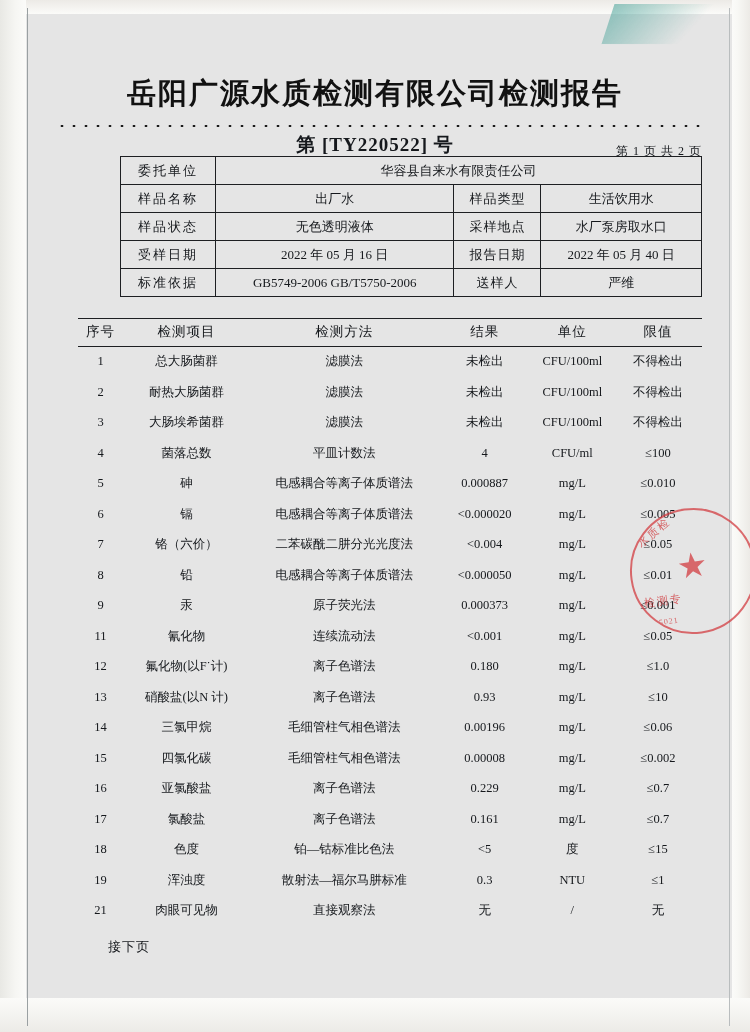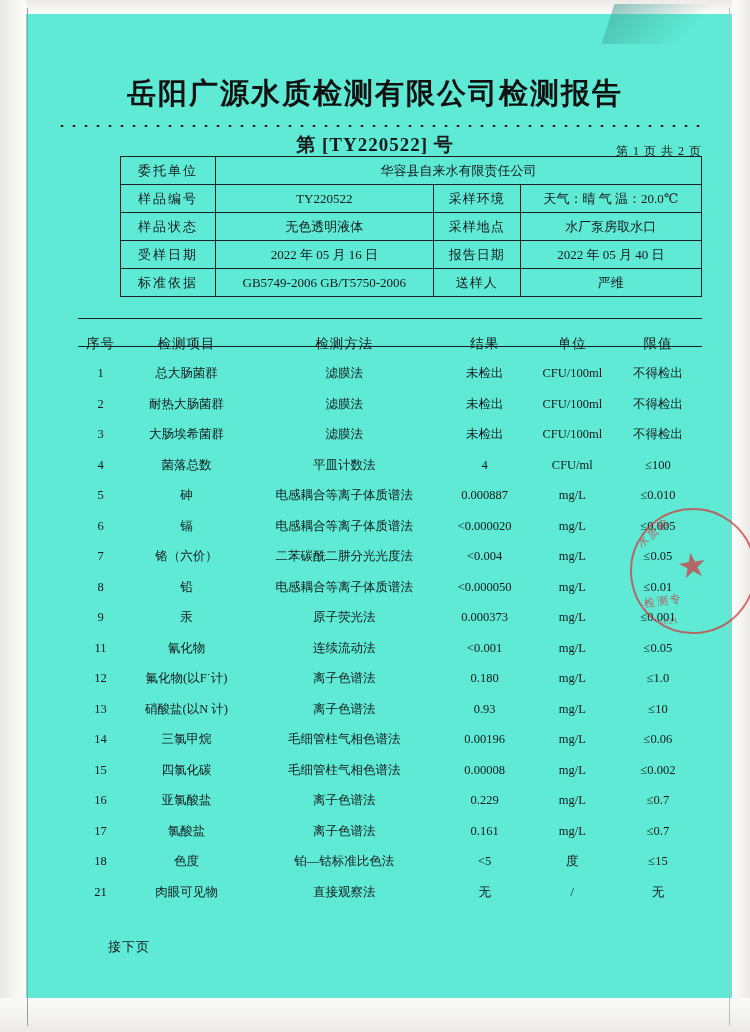--- a/index.html
+++ b/index.html
@@ -11,21 +11,21 @@
     width: 750px;
     height: 1032px;
     overflow: hidden;
     font-family: "Liberation Serif", "DejaVu Serif", serif;
     color: #15181c;
     position: relative;
   }
   .page {
     position: absolute;
     inset: 0;
-    background: #5eead4;
+    background: #e5e5e5;
   }
   
   .scan-left {
     position: absolute;
     left: 0; top: 0; bottom: 0;
     width: 26px;
     background: linear-gradient(90deg,#e8e8e4 0%, #f6f6f3 60%, #fbfbf9 100%);
   }
   .scan-right {
     position: absolute;
@@ -123,21 +123,21 @@
     text-align: center;
     padding: 0 4px;
     white-space: nowrap;
   }
   .lbl { width: 86px; letter-spacing: 2px; }
   .lbl2 { width: 78px; letter-spacing: 1px; }
 
   
   .results {
     position: absolute;
-    top: 330px;
+    top: 318px;
     left: 78px;
     width: 624px;
     border-collapse: collapse;
     font-size: 13px;
     font-family: Liberation Serif, serif;
   }
   .results th, .results td {
     border-bottom: 1px solid transparent;
     height: 29.5px;
     text-align: center;
@@ -240,24 +240,24 @@
   <div class="docno">第 [TY220522] 号</div>
   <div class="pageno">第 1 页   共 2 页</div>
 
   <table class="info">
     <tbody>
       <tr>
         <td class="lbl">委托单位</td>
         <td colspan="4">华容县自来水有限责任公司</td>
       </tr>
       <tr>
-        <td class="lbl">样品编号</td>
-        <td colspan="2">TY220522</td>
-        <td class="lbl2">采样环境</td>
-        <td>天气：晴    气 温：20.0℃</td>
+        <td class="lbl">样品名称</td>
+        <td colspan="2">出厂水</td>
+        <td class="lbl2">样品类型</td>
+        <td>生活饮用水</td>
       </tr>
       <tr>
         <td class="lbl">样品状态</td>
         <td colspan="2">无色透明液体</td>
         <td class="lbl2">采样地点</td>
         <td>水厂泵房取水口</td>
       </tr>
       <tr>
         <td class="lbl">受样日期</td>
         <td colspan="2">2022 年 05 月 16 日</td>
@@ -418,20 +418,28 @@
         </tr>
         <tr>
           <td class="c-no">18</td>
           <td class="c-item">色度</td>
           <td class="c-method">铂—钴标准比色法</td>
           <td class="c-result">&lt;5</td>
           <td class="c-unit">度</td>
           <td class="c-limit">≤15</td>
         </tr>
         <tr>
+          <td class="c-no">19</td>
+          <td class="c-item">浑浊度</td>
+          <td class="c-method">散射法—福尔马肼标准</td>
+          <td class="c-result">0.3</td>
+          <td class="c-unit">NTU</td>
+          <td class="c-limit">≤1</td>
+        </tr>
+        <tr>
           <td class="c-no">21</td>
           <td class="c-item">肉眼可见物</td>
           <td class="c-method">直接观察法</td>
           <td class="c-result">无</td>
           <td class="c-unit">/</td>
           <td class="c-limit">无</td>
         </tr>
       </tbody>
   </table>
 

